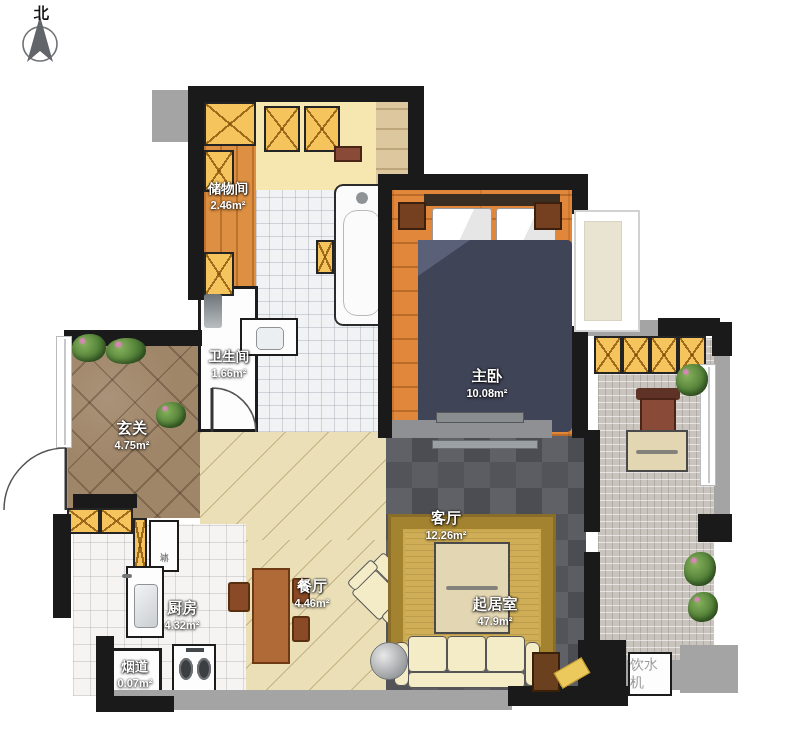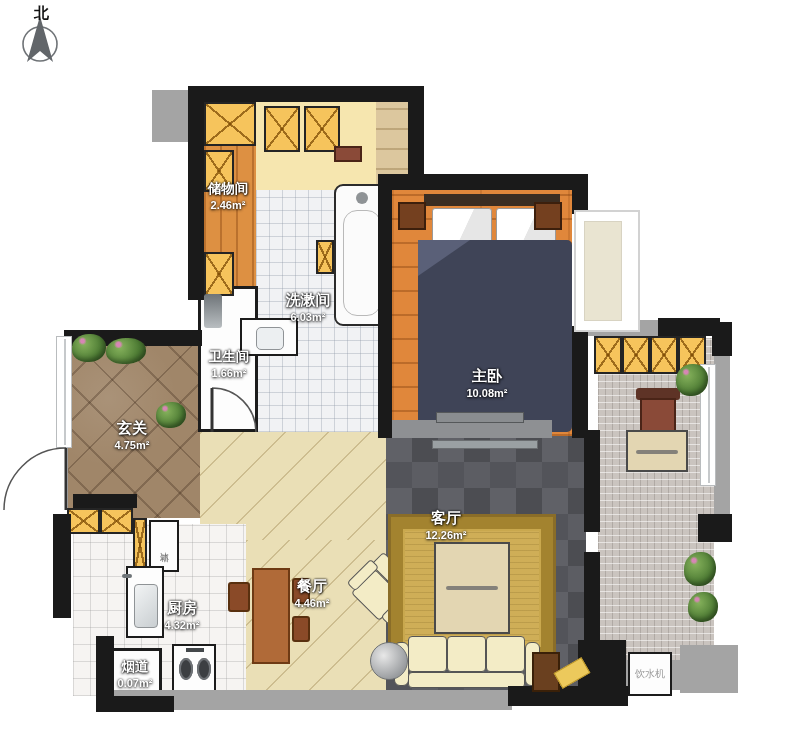--- a/index.html
+++ b/index.html
@@ -198,38 +198,34 @@
   <div class="xbox" style="left:678px;top:336px;width:28px;height:38px;"></div>
   <div class="plant" style="left:676px;top:364px;width:32px;height:32px;z-index:22;"></div>
   <div class="fur" style="left:636px;top:388px;width:44px;height:12px;background:#5e3326;border-radius:3px;"></div>
   <div class="fur" style="left:640px;top:398px;width:36px;height:36px;background:#8a4a38;border:2px solid #4a2417;box-sizing:border-box;"></div>
   <div class="fur ctable" style="left:626px;top:430px;width:62px;height:42px;">
       <div class="pull"></div>
     </div>
   <div class="plant" style="left:684px;top:552px;width:32px;height:34px;"></div>
   <div class="plant" style="left:688px;top:592px;width:30px;height:30px;"></div>
   <div class="whitebox" style="left:628px;top:652px;width:44px;height:44px;border-width:2.5px;display:flex;align-items:center;justify-content:center;z-index:21;">
-    <span style="font-size:10px;color:#999;">饮水机</span>
+    <span style="font-size:14px;color:#999;">饮水机</span>
   </div>
 
   <svg class="overlay" width="800" height="732">
     <path d="M4,510 A62,62 0 0 1 66,448" fill="none" stroke="#555" stroke-width="1.5"></path>
     <line x1="66" y1="448" x2="66" y2="510" stroke="#333" stroke-width="3"></line>
     <path d="M212,388 A44,44 0 0 1 256,432" fill="none" stroke="#555" stroke-width="1.5"></path>
     <line x1="212" y1="388" x2="212" y2="432" stroke="#333" stroke-width="3"></line>
   </svg>
 
   <div class="rl small" style="left:196px;top:180px;width:64px;">
     <span class="n">储物间</span>
     <span class="a">2.46m²</span>
   </div>
-  <div class="rl" style="left:270px;top:290px;width:76px;">
-    <span class="n">洗漱间</span>
-    <span class="a">6.03m²</span>
-  </div>
   <div class="rl small" style="left:196px;top:348px;width:66px;">
     <span class="n">卫生间</span>
     <span class="a">1.66m²</span>
   </div>
   <div class="rl" style="left:432px;top:366px;width:110px;">
     <span class="n">主卧</span>
     <span class="a">10.08m²</span>
   </div>
   <div class="rl" style="left:92px;top:418px;width:80px;">
     <span class="n">玄关</span>
@@ -240,18 +236,22 @@
     <span class="a">12.26m²</span>
   </div>
   <div class="rl" style="left:142px;top:598px;width:80px;">
     <span class="n">厨房</span>
     <span class="a">4.32m²</span>
   </div>
   <div class="rl" style="left:272px;top:576px;width:80px;">
     <span class="n">餐厅</span>
     <span class="a">4.46m²</span>
   </div>
+  <div class="rl" style="left:448px;top:594px;width:94px;">
+    <span class="n">起居室</span>
+    <span class="a">47.9m²</span>
+  </div>
   <div class="rl small" style="left:100px;top:658px;width:70px;">
     <span class="n">烟道</span>
     <span class="a">0.07m²</span>
   </div>
 
 </div>
 
 </body></html>

